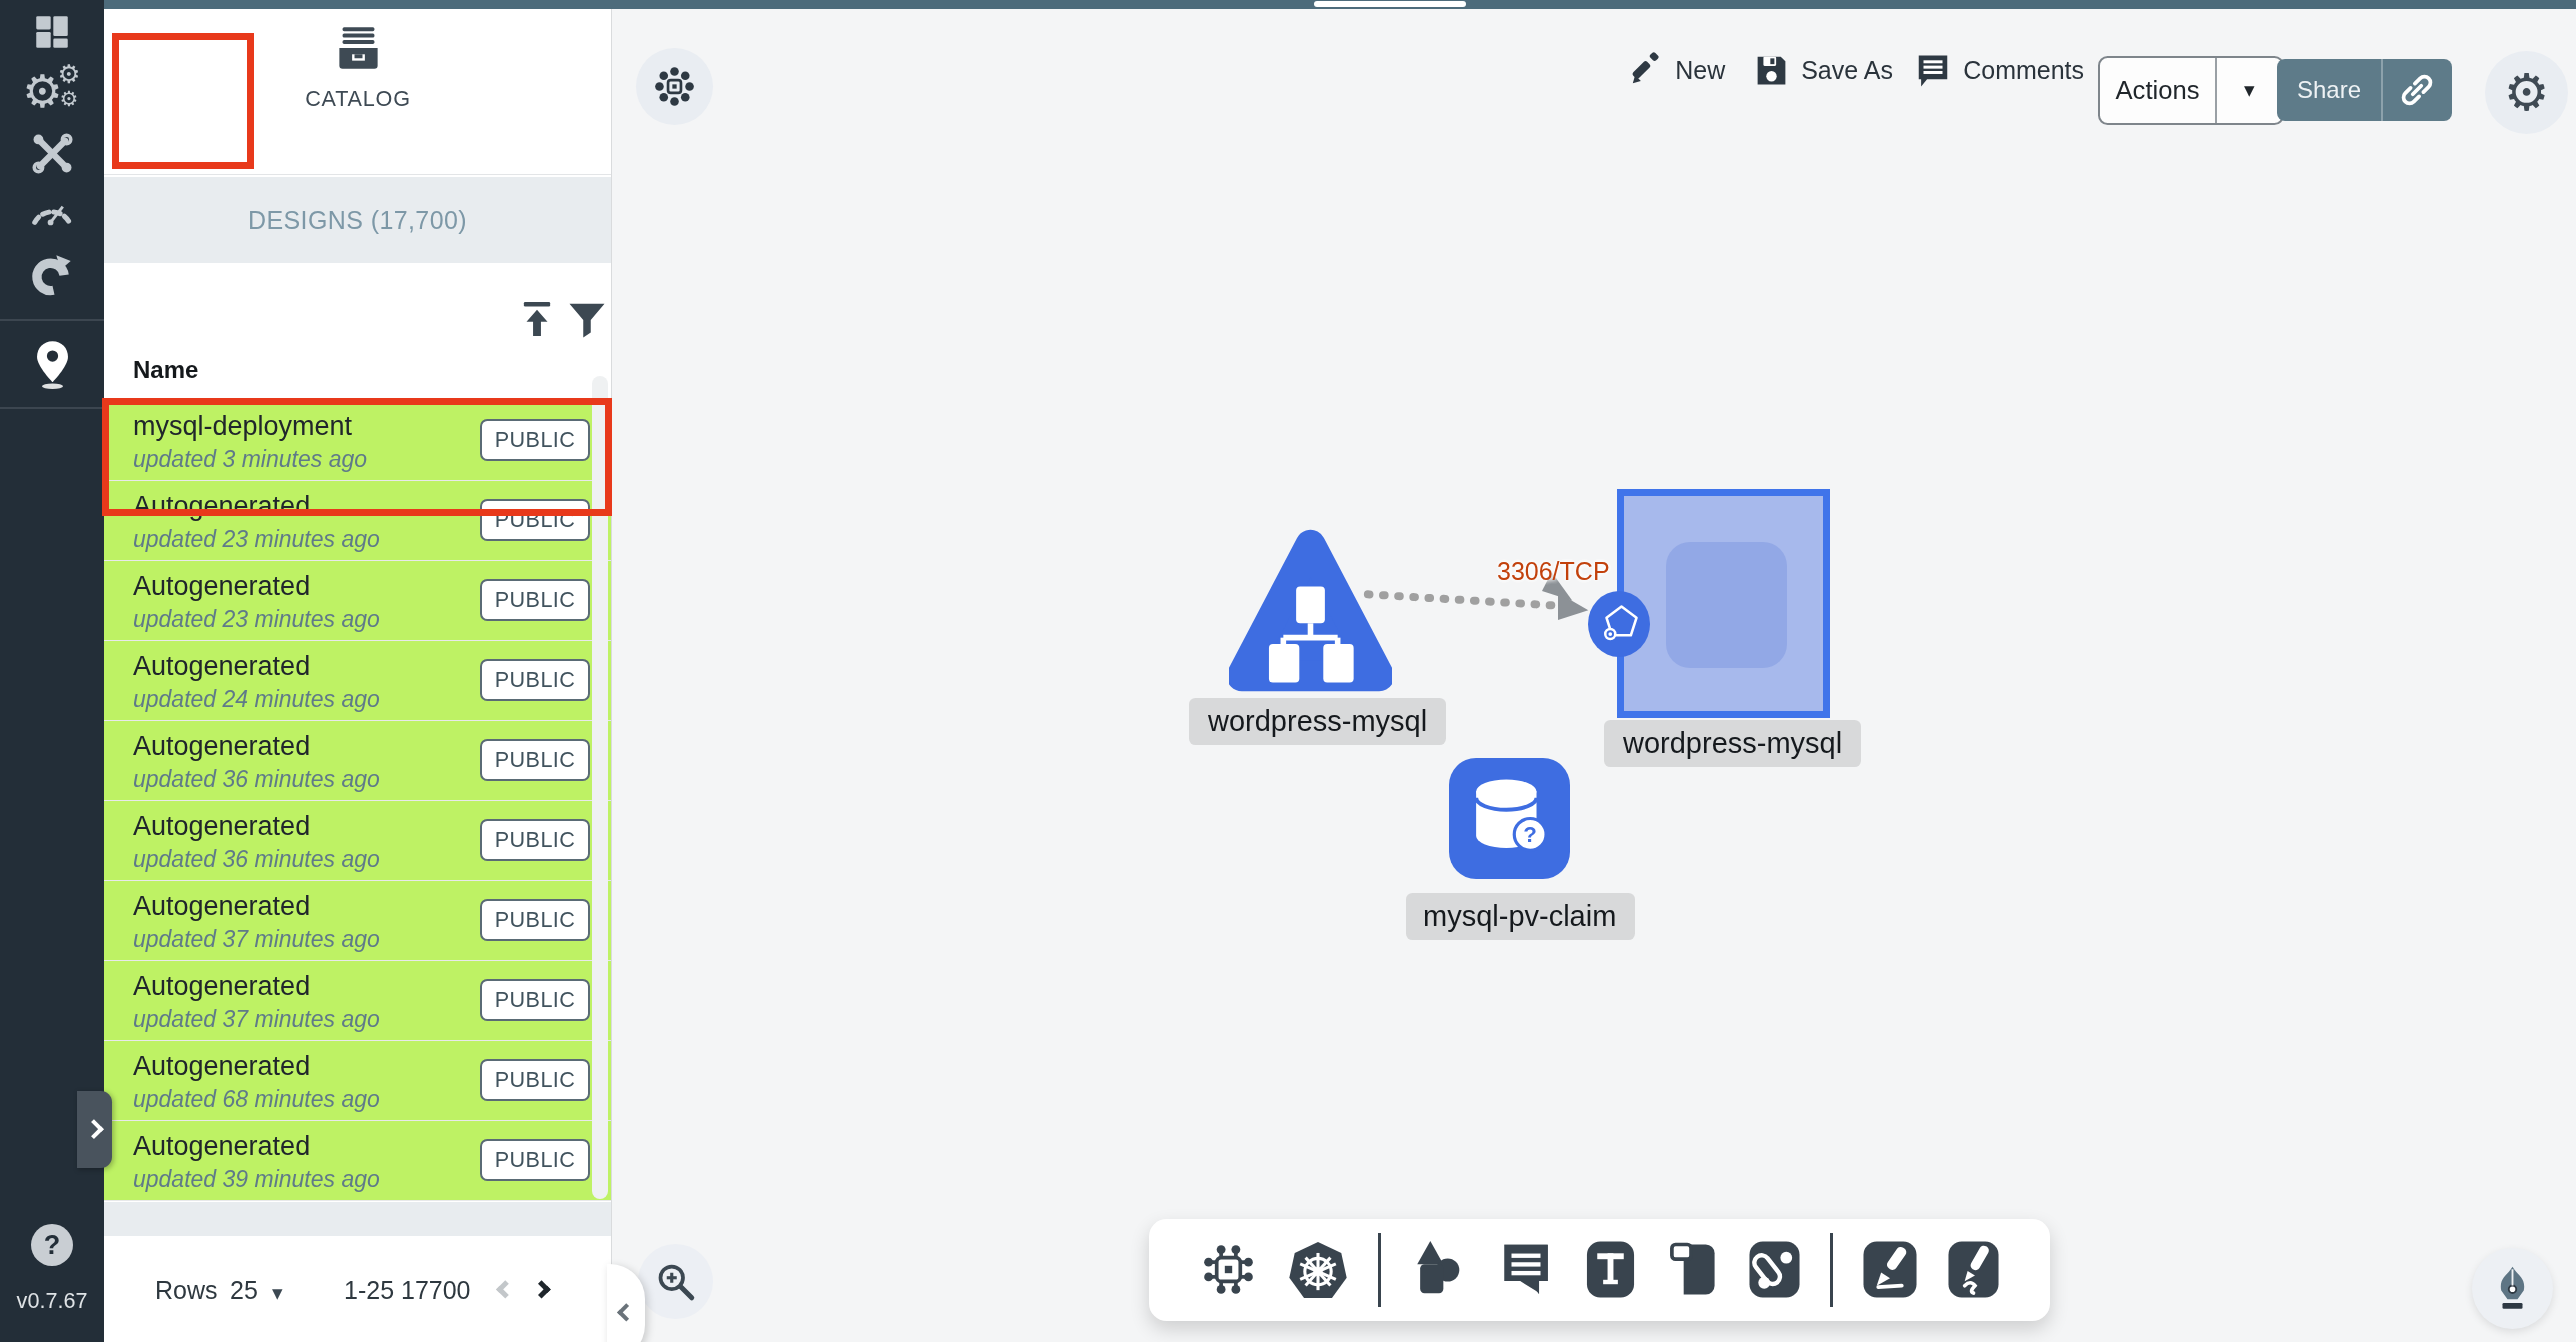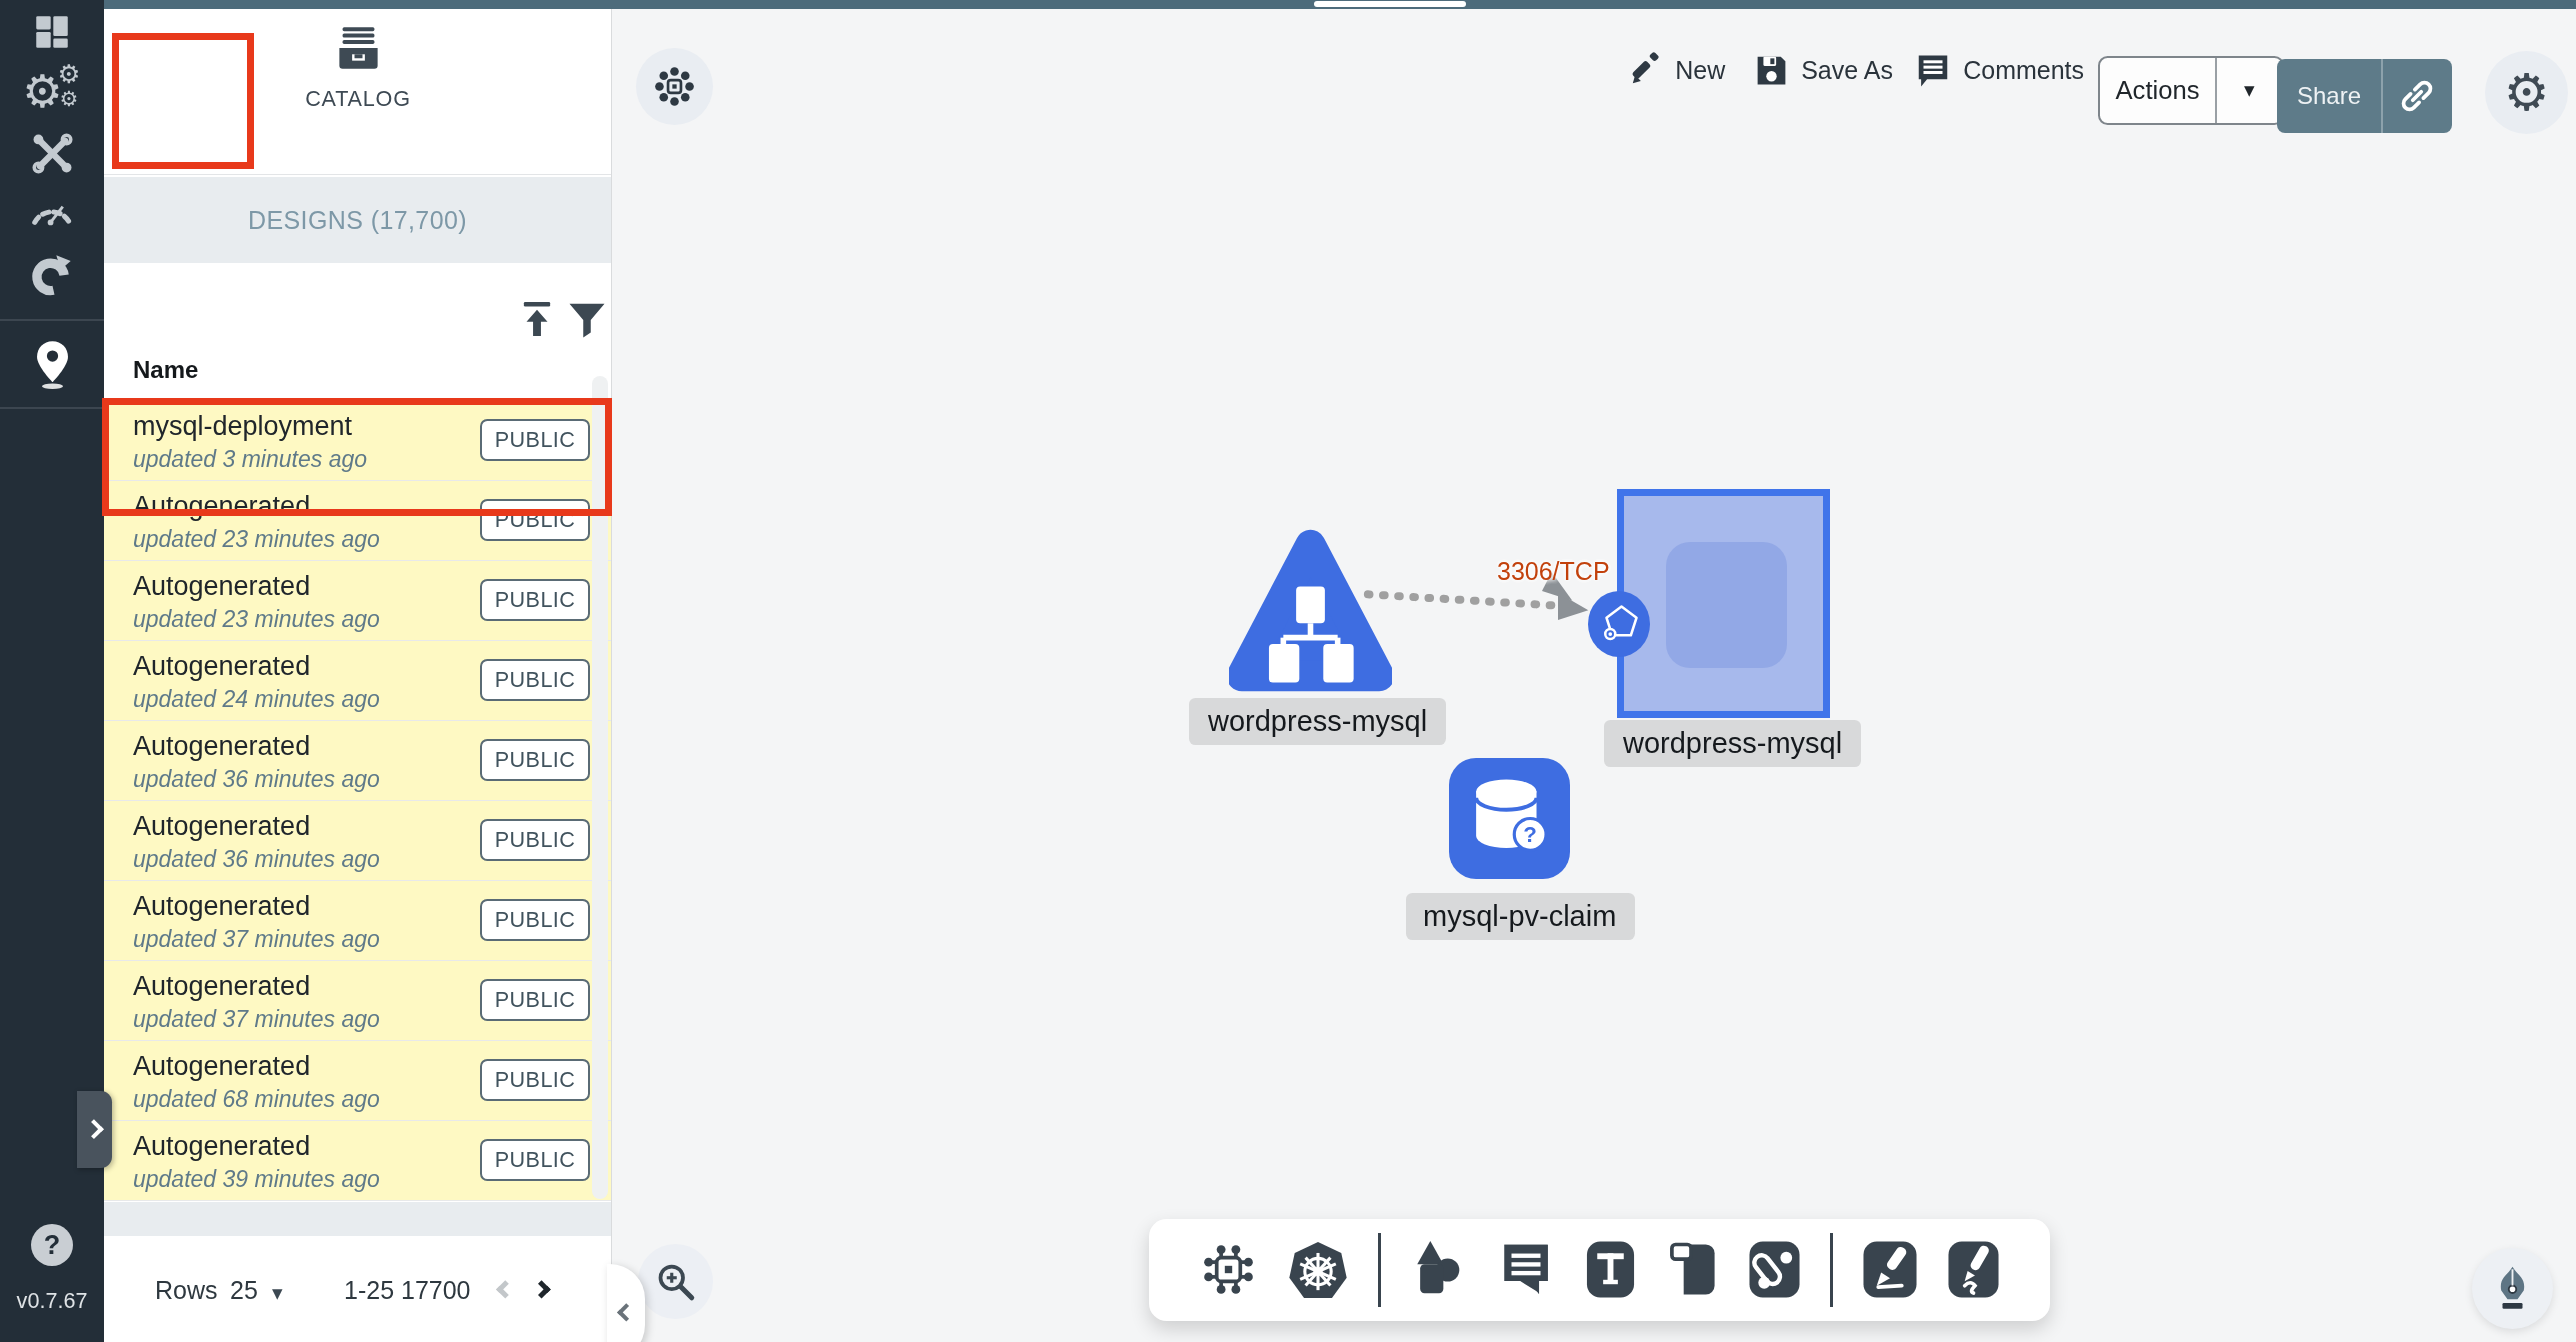--- a/index.html
+++ b/index.html
@@ -33,21 +33,21 @@
   .tab .tlabel { margin-top:11.2px; font-size:21.6px; letter-spacing:0.8px; color:#3e4a54; }
   .tab .underline { width:102px; height:6.4px; background:#47525c; border-radius:1.6px; margin-top:12.8px; }
   .band { position:absolute; left:0; top:177px; width:100%; height:86px; background:#e8ecef; display:flex; align-items:center; justify-content:center; color:#7d98a7; font-size:25px; letter-spacing:0.4px; }
   .searchrow { position:absolute; left:0; top:263px; width:100%; height:112px; }
   .searchbox { position:absolute; left:19px; top:17.6px; width:379px; height:77px; border:1.6px solid #d9d9d9; border-radius:9.6px; box-shadow:0 0.8px 2.4px rgba(0,0,0,.08); display:flex; align-items:center; }
   .searchbox input { border:none; outline:none; flex:1; font-size:25.6px; color:#333; padding:0 8px 0 21px; font-family:inherit; background:transparent; }
   .searchbox input::placeholder { color:#9aa1a6; }
   .tool-ic { color:#3c4852; }
   .colhdr { position:absolute; left:29px; top:356px; font-size:24px; font-weight:bold; color:#14181b; }
   .list { position:absolute; left:0; top:401px; width:100%; }
-  .lrow { position:relative; width:100%; height:80px; border-bottom:1.6px solid #e8e9ea; background:#fef9c3; cursor:pointer; }
+  .lrow { position:relative; width:100%; height:80px; border-bottom:1.6px solid #e8e9ea; background:#bef264; cursor:pointer; }
   .lrow .nm { position:absolute; left:29px; top:9.6px; font-size:27px; color:#20262b; }
   .lrow .upd { position:absolute; left:29px; top:45px; font-size:23px; font-style:italic; color:#5f7a89; }
   .lrow .bdg { position:absolute; right:21px; top:17.6px; border:2.4px solid #5a6b75; border-radius:7.2px; padding:6.4px 12.8px; font-size:21.6px; color:#41535e; letter-spacing:0.4px; background:#fff; }
   .endband { position:absolute; left:0; top:1202px; width:100%; height:34px; background:#e8ecef; }
   .pager { position:absolute; left:0; top:1246px; width:100%; height:96px; background:#fff; }
   .pager .ptxt { position:absolute; top:30px; font-size:25px; color:#2e383f; }
   .pager .caret { position:absolute; top:35px; font-size:21px; color:#3c4852; }
   .pgchev { position:absolute; top:37px; width:12.8px; height:12.8px; border-right:5.6px solid #1f262c; border-bottom:5.6px solid #1f262c; }
   .pgchev.prev { transform:rotate(135deg); border-color:#c3c7ca; }
   .pgchev.next { transform:rotate(-45deg); }
@@ -61,21 +61,21 @@
   .circle-btn { position:absolute; border-radius:50%; background:#e9edf2; display:flex; align-items:center; justify-content:center; cursor:pointer; }
   .cluster-btn { left:24px; top:39px; width:77px; height:77px; }
   .zoom-btn { left:25.6px; top:1235px; width:75px; height:75px; background:#eceff4; }
   .fab { left:1860px; top:1239px; width:81px; height:81px; background:#edf0f4; box-shadow:0 3.2px 8px rgba(0,0,0,.10); }
 
   .ttool { position:absolute; top:43px; display:flex; align-items:center; gap:11.2px; color:#2a333b; font-size:25px; cursor:pointer; }
   .actions-btn { position:absolute; left:1486px; top:47px; width:186px; height:69px; border:2.4px solid #7e858b; border-radius:9.6px; background:#fdfdfd; display:flex; align-items:center; cursor:pointer; }
   .actions-btn .albl { width:115px; text-align:center; font-size:25.6px; color:#20262b; }
   .actions-btn .adiv { width:1.6px; height:100%; background:#9aa0a5; }
   .actions-btn .acaret { flex:1; text-align:center; font-size:21px; color:#20262b; }
-  .share-group { position:absolute; left:1665px; top:50px; height:74px; display:flex; border-radius:8px; overflow:hidden; cursor:pointer; }
+  .share-group { position:absolute; left:1665px; top:50px; height:62px; display:flex; border-radius:8px; overflow:hidden; cursor:pointer; }
   .share-main { width:104px; background:#5e7b89; color:#eef2f4; font-size:24px; display:flex; align-items:center; justify-content:center; }
   .share-div { width:1.6px; background:#8da2ac; }
   .share-link { width:69px; background:#5e7b89; display:flex; align-items:center; justify-content:center; color:#fff; }
   .gear-btn { left:1873px; top:42px; width:83px; height:83px; }
   .gear-btn .g { font-size:51px; color:#3f4a54; font-family:"DejaVu Sans",sans-serif; line-height:51px; }
 
   .node-label { position:absolute; background:#d8d9da; border-radius:6.4px; color:#15191d; font-size:29px; padding:7.2px 19px; white-space:nowrap; z-index:6; }
   .edge-label { position:absolute; left:885px; top:548px; font-size:25px; color:#c2410c; z-index:6; text-shadow:0 0 4.8px #fff,0 0 4.8px #fff,0 0 4.8px #fff; }
   .sq-node { position:absolute; left:1005px; top:480px; width:213px; height:229px; background:#a7b9ec; border:7.2px solid #4074ea; z-index:4; }
   .sq-node .inner { position:absolute; left:42px; top:46px; width:121px; height:126px; background:#92a8e6; border-radius:24px; }

